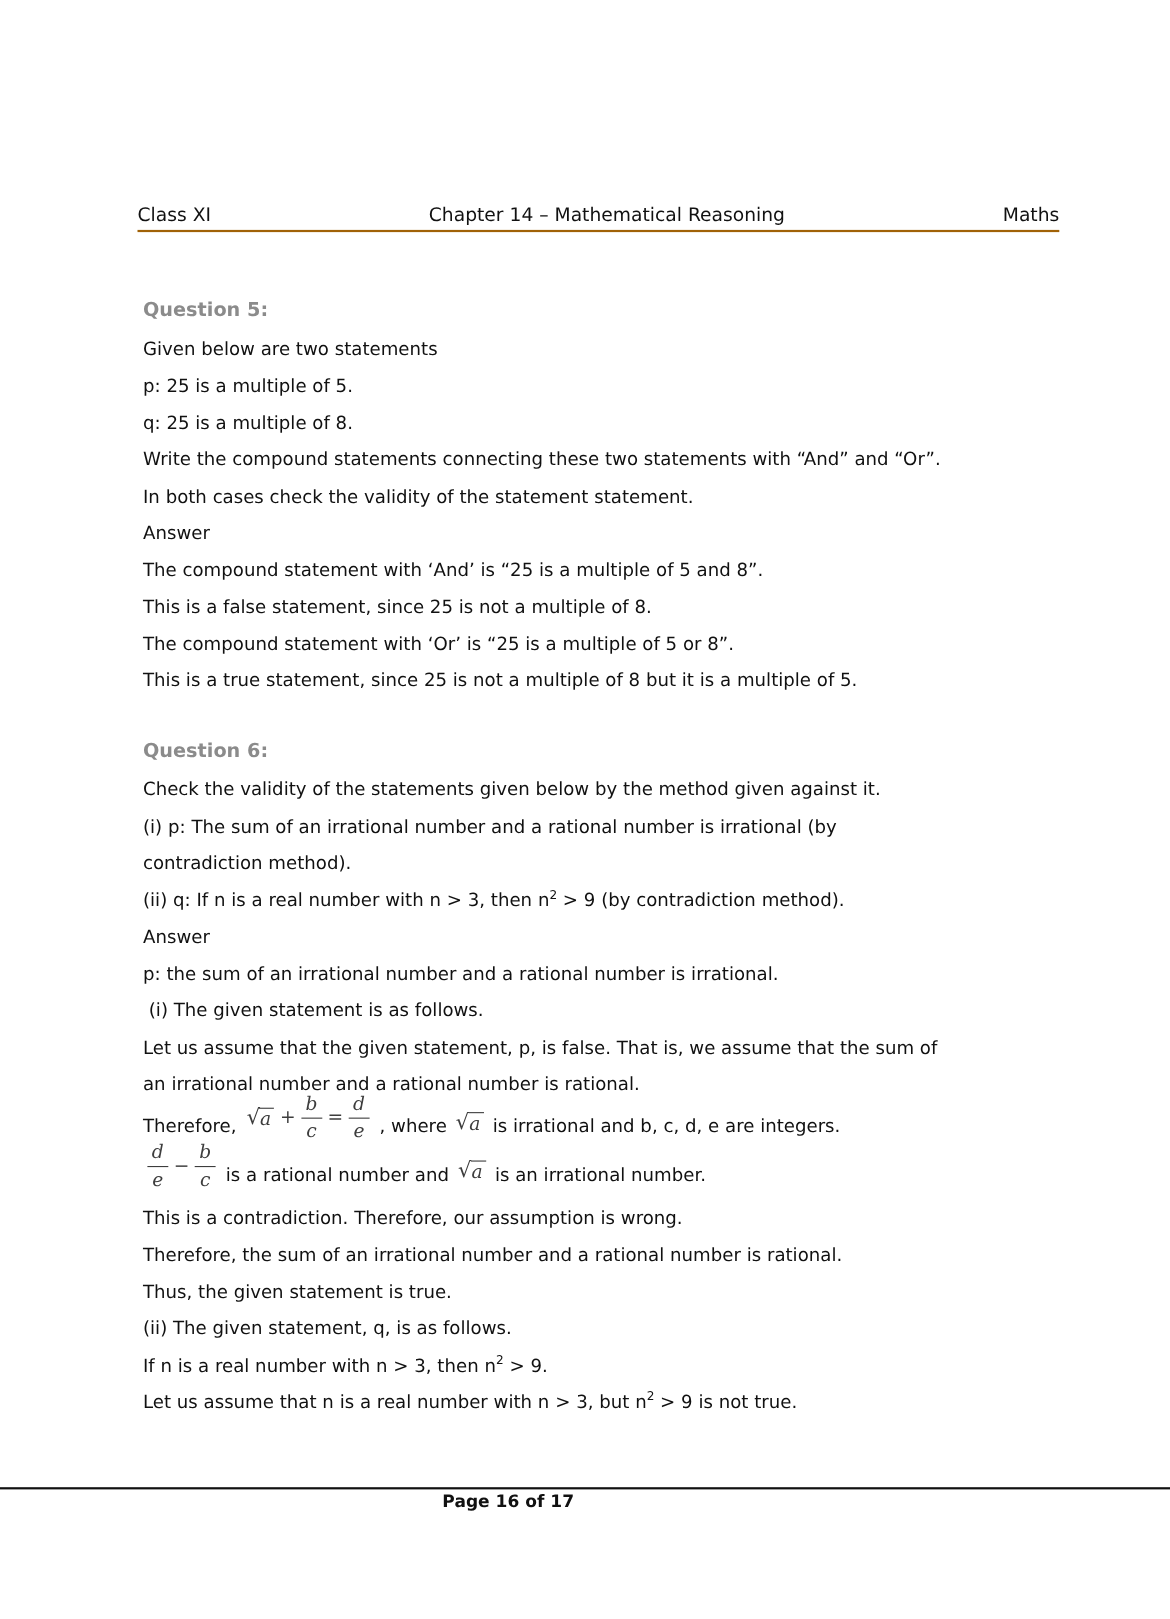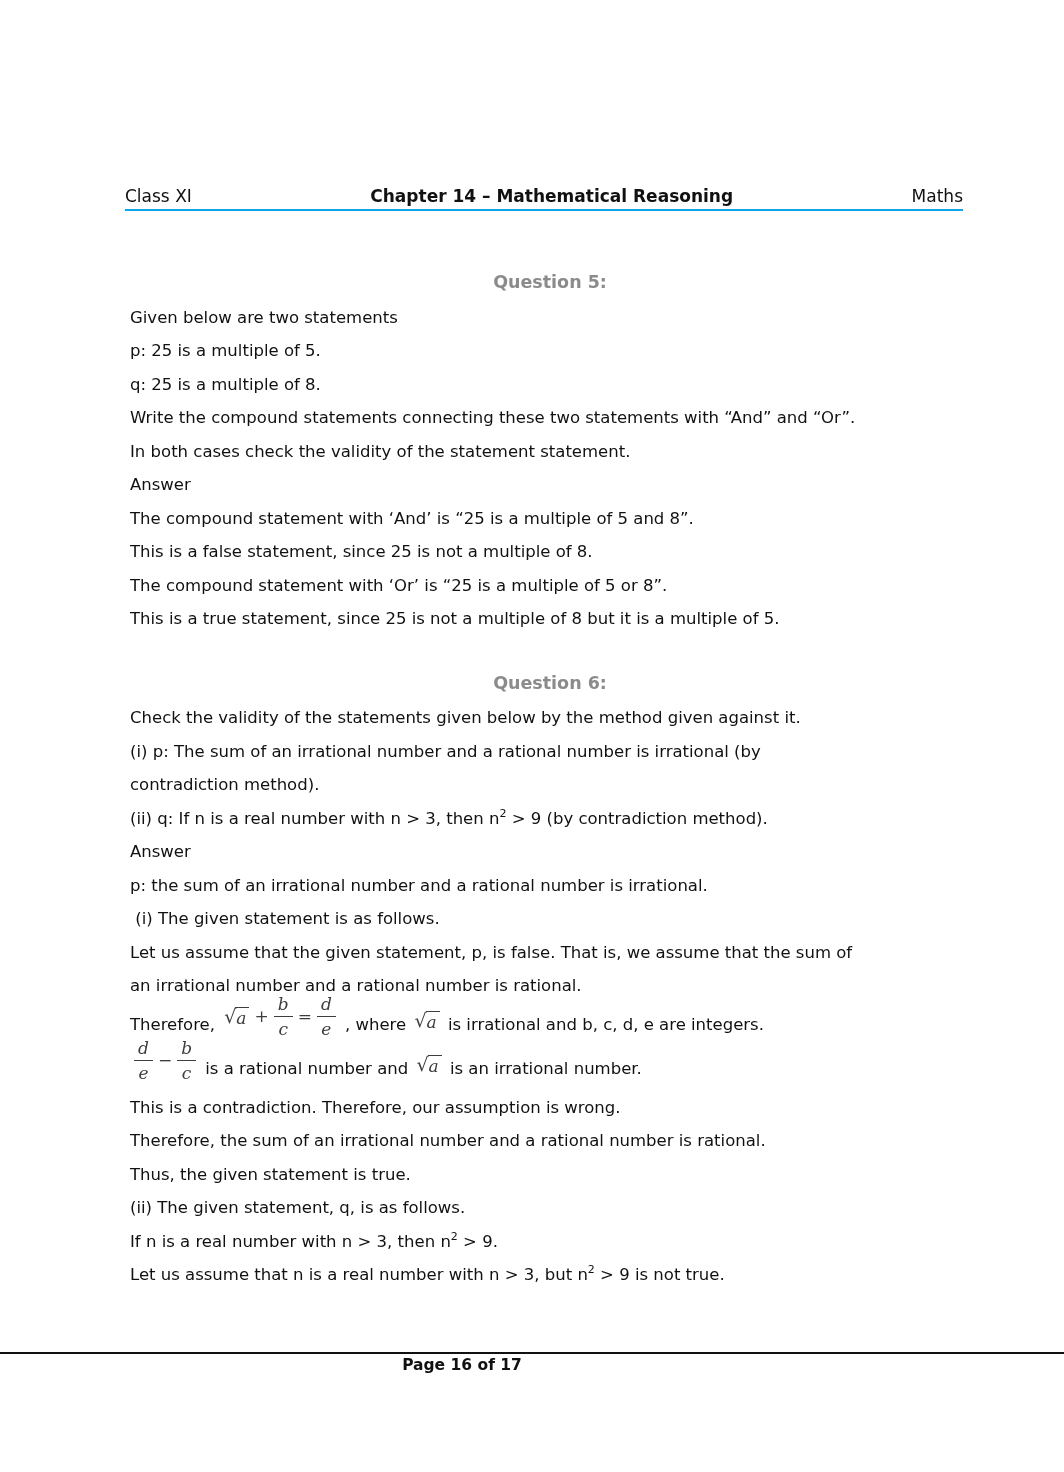--- a/index.html
+++ b/index.html
@@ -10,31 +10,31 @@
     color:#111111;
     font-family:"DejaVu Sans","Liberation Sans",sans-serif;
     overflow:hidden;
   }
   
   .header{
     position:absolute;left:125px;top:186px;width:838px;
     display:flex;justify-content:space-between;align-items:flex-end;
     font-size:17px;
     padding-bottom:3px;
-    border-bottom:2px solid #0ea5e9;
+    border-bottom:2px solid #a16207;
   }
-  .header .center{flex:1;text-align:center;font-weight:bold;}
+  .header .center{flex:1;text-align:center;}
   
   .content{
     position:absolute;left:130px;top:266px;width:840px;
     font-size:16.5px;line-height:33.5px;
   }
   .q-heading{
     font-weight:bold;color:#8b8b8b;font-size:17.5px;
-    margin:0 0 1px 0;line-height:33.5px;text-align:center;
+    margin:0 0 1px 0;line-height:33.5px;
   }
   .q-heading.gap{margin-top:31px;}
   p.line{margin:0;}
   .i{}
   .sup{font-size:11px;vertical-align:7px;line-height:0;}
   
   .math{
     display:inline-flex;align-items:center;
     font-family:"DejaVu Serif","Liberation Serif",serif;
     font-style:italic;color:#3d3d3d;font-size:17px;line-height:1;

